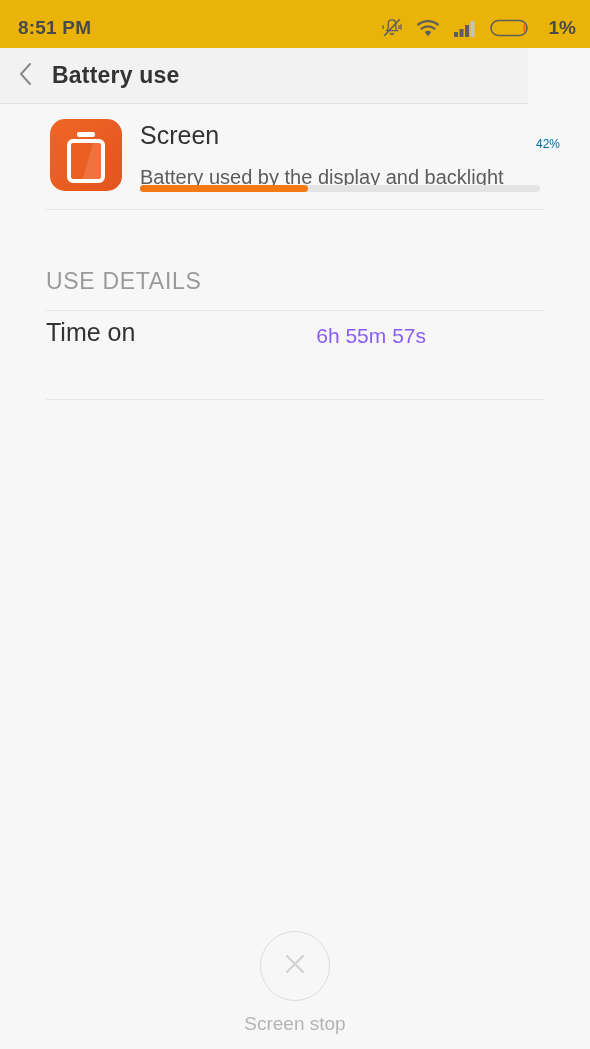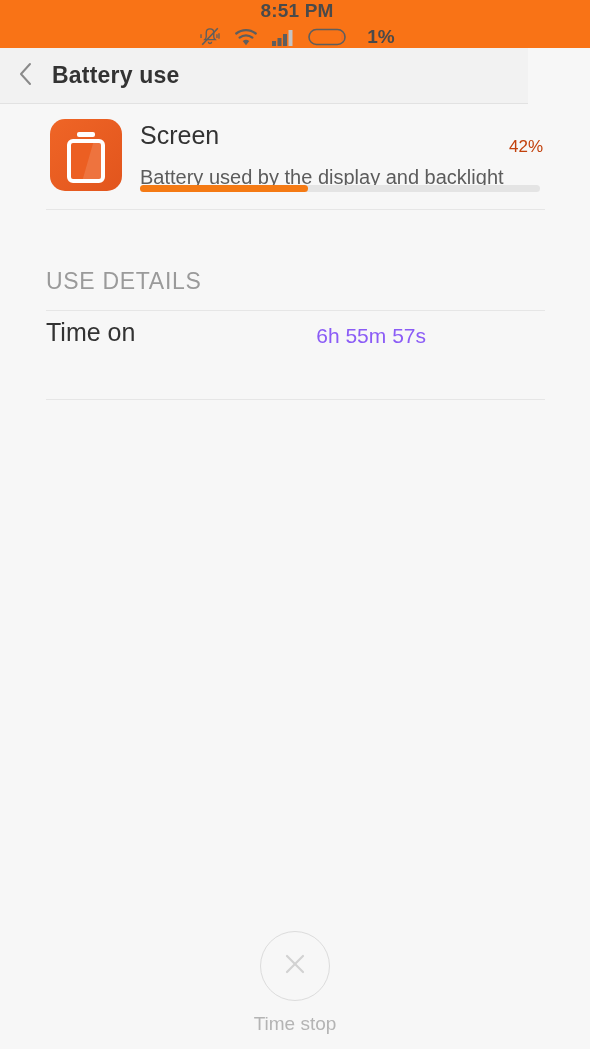--- a/index.html
+++ b/index.html
@@ -12,24 +12,23 @@
   #screen {
     position:relative;
     width:590px; height:1049px;
     background:#f7f7f7;
   }
 
   
   .status-bar {
     position:absolute; top:0; left:0;
     width:590px; height:48px;
-    background:#f97316;
+    background:#eab308;
     display:flex; align-items:center;
-    padding:0 14px 0 18px;
-    flex-direction:column;
+    padding:8px 14px 0 18px;
   }
   .status-time {
     font-size:19px; font-weight:bold; color:#4a4a4a;
     letter-spacing:0.2px;
   }
   .status-spacer { flex:1; }
   .status-icons {
     display:flex; align-items:center; gap:13px;
   }
   .status-icons svg { display:block; }
@@ -99,22 +98,22 @@
   }
   .app-name {
     font-size:25px; color:#333333; line-height:30px;
   }
   .app-desc {
     font-size:20px; color:#5c5c5c; line-height:26px;
     margin-top:14px;
     white-space:nowrap;
   }
   .app-pct {
-    position:absolute; right:47px; top:137px;
-    font-size:17px; color:#c2410c;
+    position:absolute; right:30px; top:137px;
+    font-size:12px; color:#0369a1;
   }
   .progress-track {
     position:absolute; left:140px; top:185px;
     width:400px; height:7px;
     background:#e4e4e4;
     border-radius:4px;
   }
   .progress-fill {
     position:absolute; left:0; top:0; bottom:0;
     width:42%;
@@ -264,19 +263,19 @@
 
     <div class="action-btn">
       <span class="action-circle">
         <span>
           <svg width="34" height="34" viewBox="0 0 34 34">
             <line x1="9" y1="9" x2="25" y2="25" stroke="#d2d2d2" stroke-width="2.2" stroke-linecap="round"></line>
             <line x1="25" y1="9" x2="9" y2="25" stroke="#d2d2d2" stroke-width="2.2" stroke-linecap="round"></line>
           </svg>
         </span>
       </span>
-      <span class="action-label">Time stop</span>
+      <span class="action-label">Screen stop</span>
     </div>
 
 
   </div>
 
 </div>
 
 </body></html>

